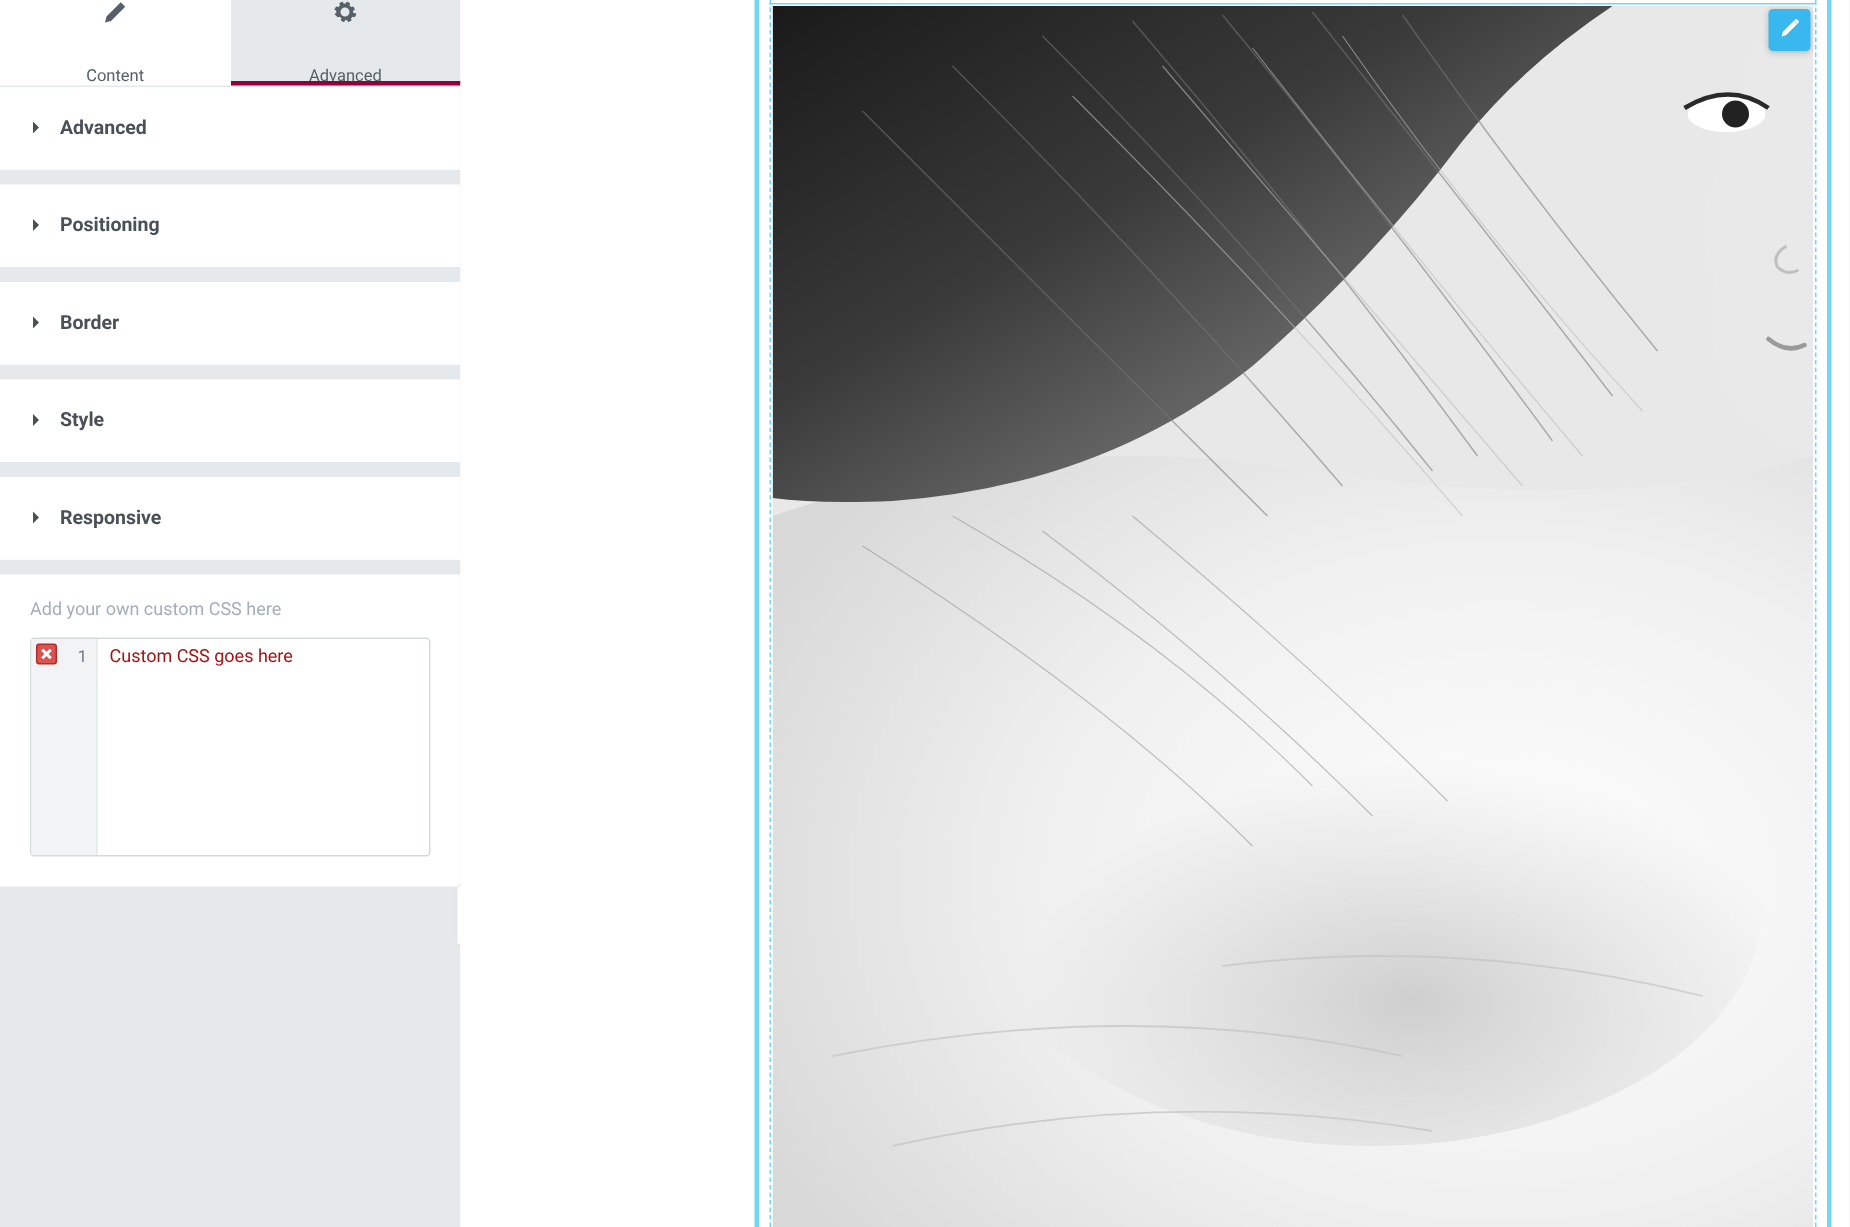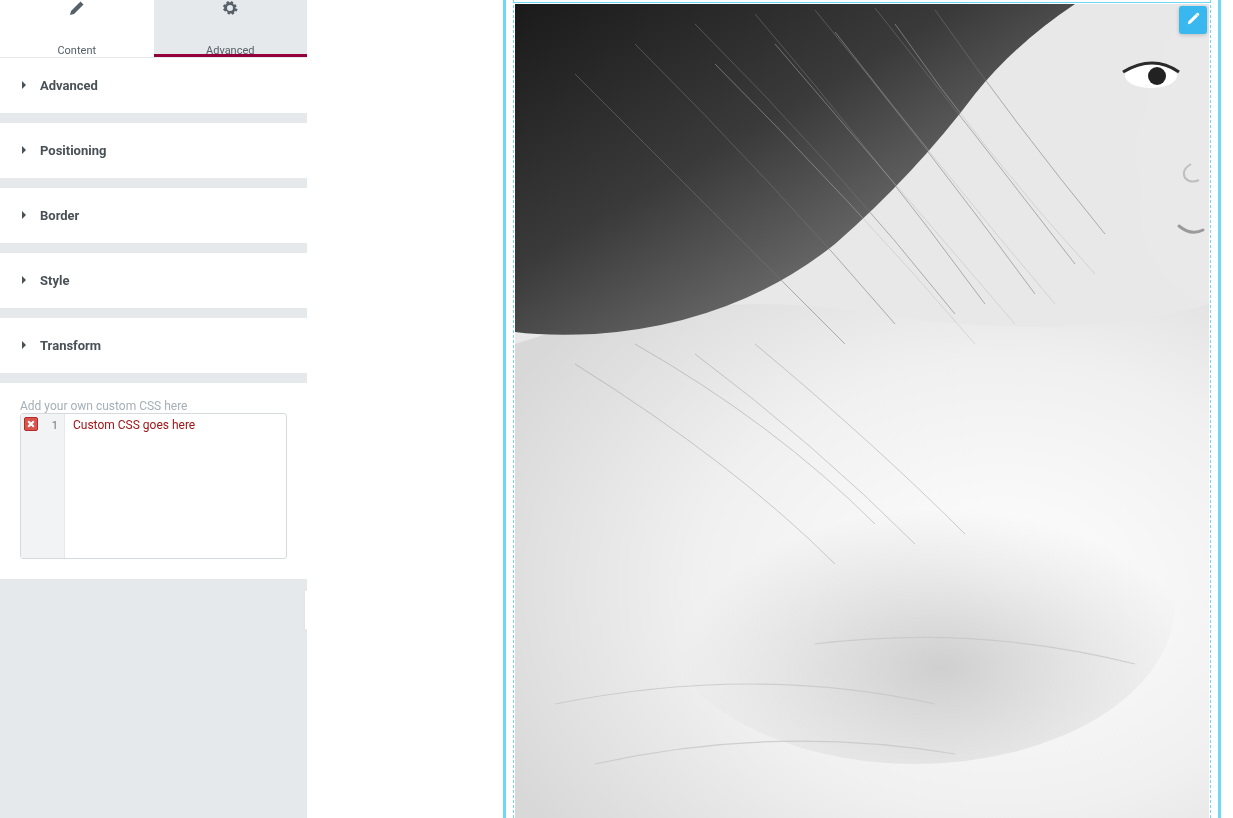--- a/index.html
+++ b/index.html
@@ -14,21 +14,21 @@
 .tab svg { width: 16px; height: 16px; fill: #556068; }
 
 .panels { background: #e6e9ec; }
 .panel-header { background: #fff; height: 55px; display: flex; align-items: center; padding: 0 20px; cursor: pointer; font-weight: 700; font-size: 13px; color: #495157; border-bottom: 1px solid #fff; margin-bottom: 10px; }
 .panel-header:last-of-type { margin-bottom: 0; }
 .panel-header .caret { margin-right: 12px; display: inline-flex; }
 .panel-header .caret svg { width: 8px; height: 8px; fill: #495157; }
 .panel-header.expanded .caret svg { transform: rotate(90deg); }
 
 .panel-body { background: #fff; padding: 16px 20px 20px; }
-.panel-body .helper { color: #a4afb7; font-size: 12px; }
+.panel-body .helper { color: #a4afb7; font-size: 12px; margin-bottom: 12px; }
 
 .css-editor { border: 1px solid #d5dadf; border-radius: 3px; position: relative; height: 146px; display: flex; font-family: "Courier New", monospace; font-size: 12px; }
 .gutter { width: 44px; background: #f1f3f5; border-right: 1px solid #e6e9ec; padding: 4px 6px; text-align: right; color: #6d7882; font-size: 11px; position: relative; }
 .gutter .err { position: absolute; left: 3px; top: 3px; width: 14px; height: 14px; background: #d9534f; border: 1px solid #b52b27; border-radius: 2px; display: flex; align-items: center; justify-content: center; }
 .gutter .err::before, .gutter .err::after { content: ""; position: absolute; width: 8px; height: 2px; background: #fff; }
 .gutter .err::before { transform: rotate(45deg); }
 .gutter .err::after { transform: rotate(-45deg); }
 .gutter .line-no { margin-top: 1px; }
 .code-area { flex: 1; padding: 4px 8px; color: #a31515; resize: none; }
 
@@ -104,21 +104,21 @@
           </svg>
         </span>
       <span>Style</span>
     </div>
     <div class="panel-header">
       <span class="caret">
           <svg viewBox="0 0 8 8">
             <path d="M2 0l4 4-4 4z"></path>
           </svg>
         </span>
-      <span>Transform</span>
+      <span>Responsive</span>
     </div>
     <div class="panel-body">
       <div class="helper">Add your own custom CSS here</div>
       <div class="css-editor">
         <div class="gutter">
           <span class="err"></span>
           <div class="line-no">1</div>
         </div>
         <div class="code-area">Custom CSS goes here</div>
 

